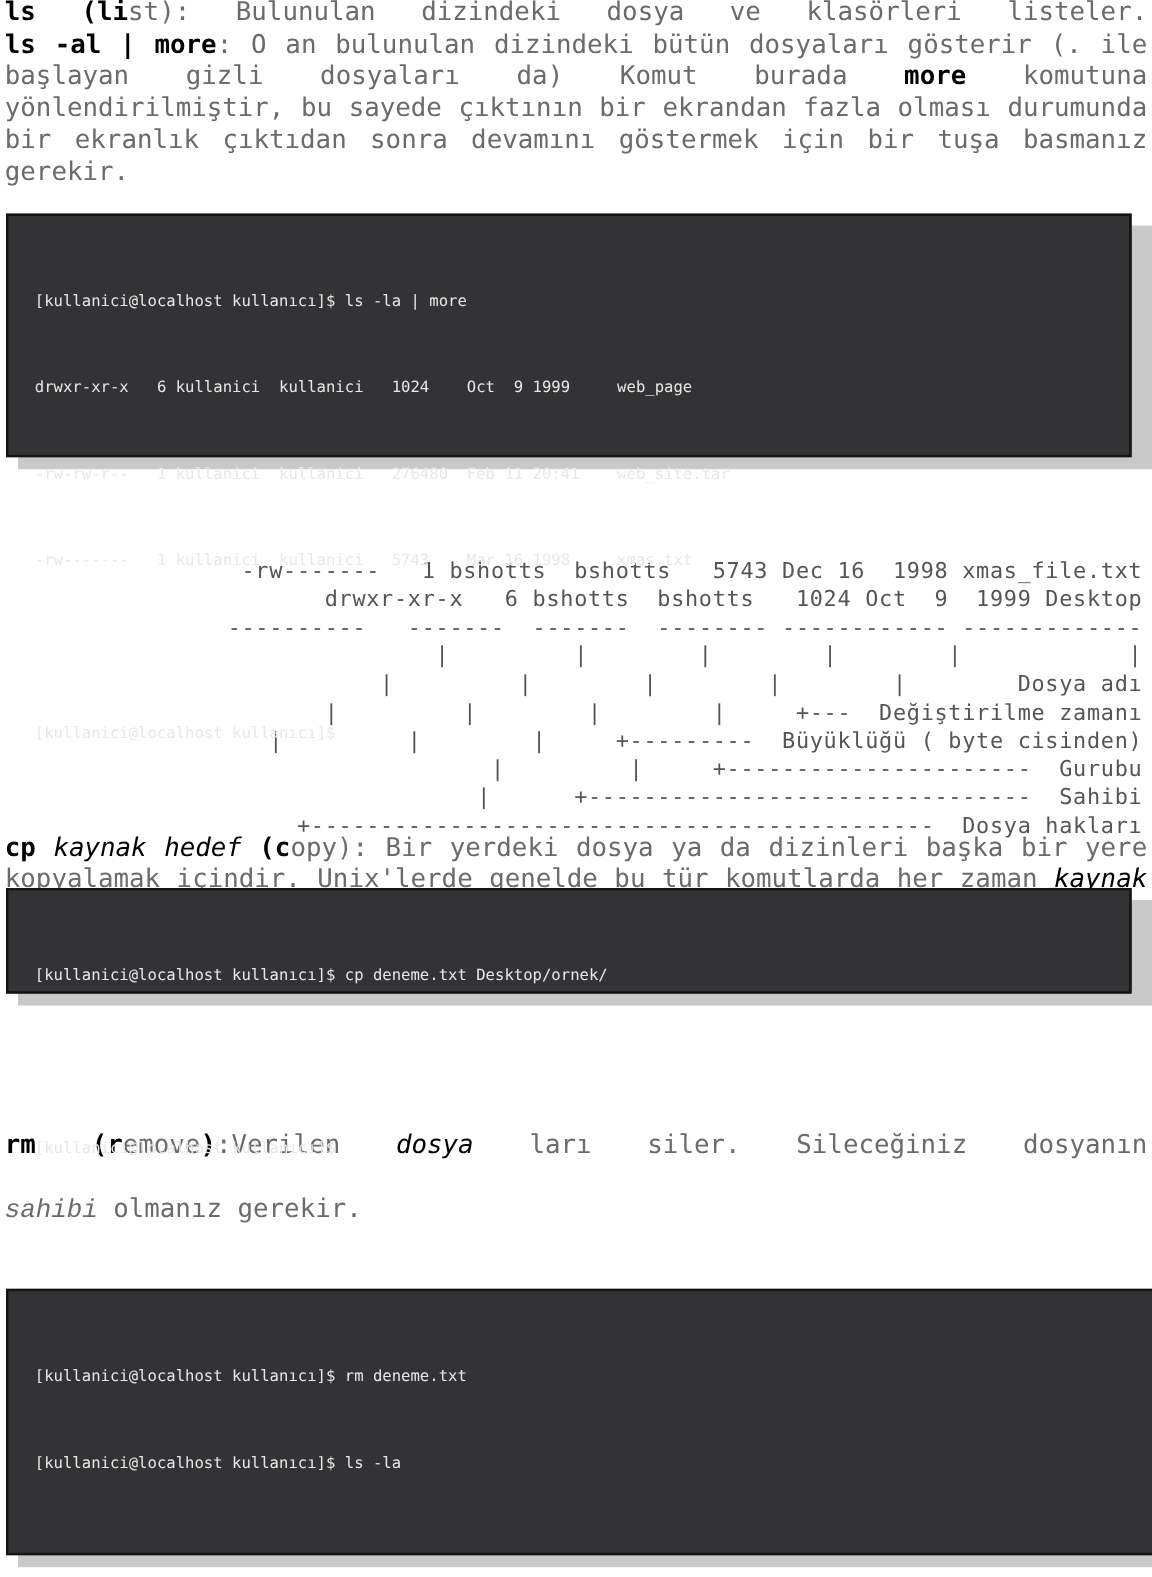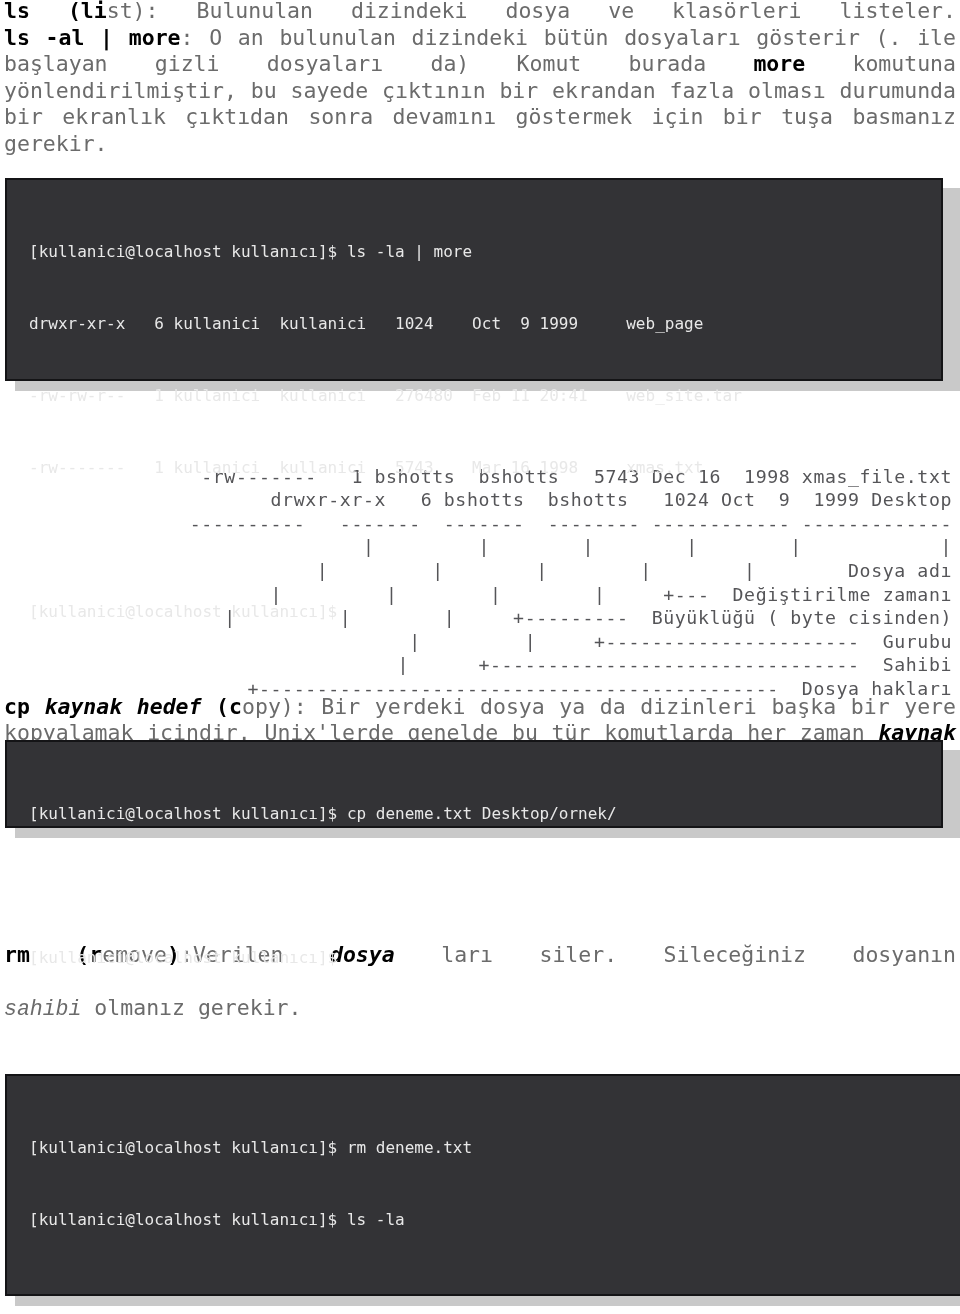--- a/index.html
+++ b/index.html
@@ -33,21 +33,21 @@
     white-space: normal;
     margin: 0;
     padding: 0;
   }
   .prose b, .prose .bold {
     color: #000000;
     font-weight: bold;
   }
   .prose .bi {
     color: #000000;
-    font-weight: bold;
+    font-weight: normal;
     font-style: italic;
   }
   .prose .it {
     color: #6b6b6b;
     font-style: italic;
     font-family: Liberation Mono, monospace;
   }
   .prose .line {
     display: block;
   }
@@ -64,21 +64,21 @@
   
   .term-wrap {
     position: relative;
   }
   .term {
     position: relative;
     background: #333336;
     border: 2px solid #141416;
     color: #e8e8e8;
     font-family: "DejaVu Sans Mono", "Liberation Mono", monospace;
-    font-size: 16px;
+    font-size: 13px;
     line-height: 24px;
     white-space: pre;
     box-sizing: border-box;
     z-index: 2;
   }
   .term-shadow {
     position: absolute;
     background: #c9c9c9;
     z-index: 1;
   }

